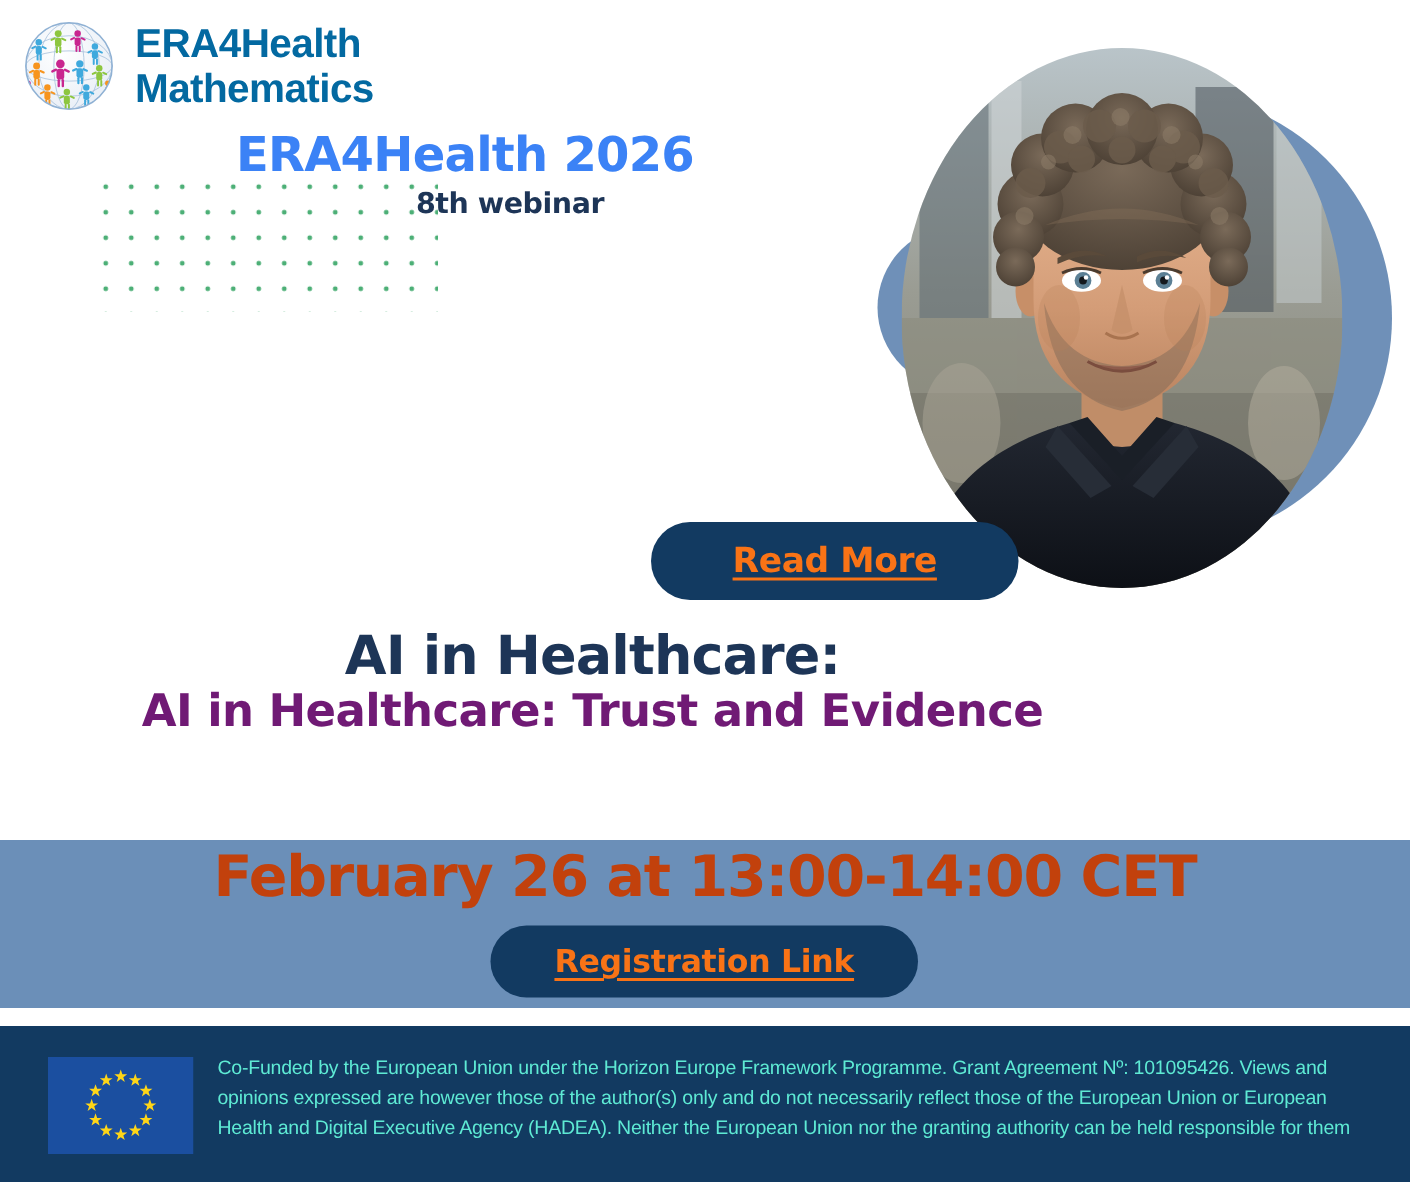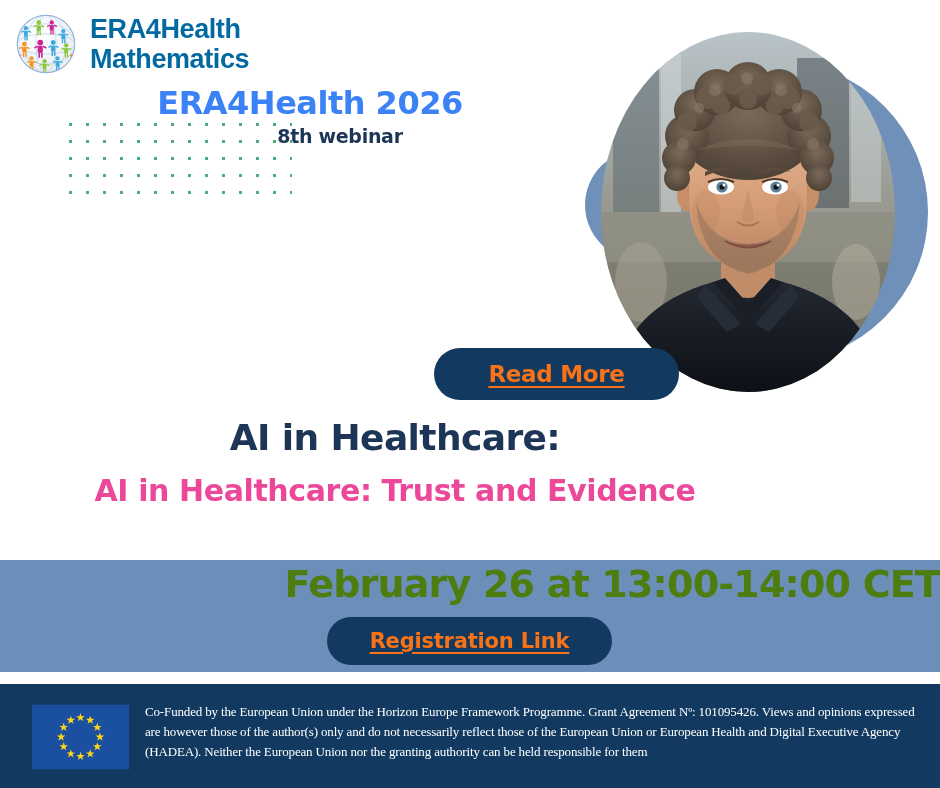--- a/index.html
+++ b/index.html
@@ -173,43 +173,43 @@
     font-weight:bold;
     font-size:36px;
     color:#1d3557;
     letter-spacing:-0.6px;
     line-height:1.1;
   }
   .talk-l2 {
     font-family:"DejaVu Sans", sans-serif;
     font-weight:bold;
     font-size:30px;
-    color:#ec4899;
+    color:#701a75;
     letter-spacing:-0.4px;
     line-height:1.15;
-    margin-top:16px;
+    margin-top:0;
   }
 
   
   .date-band {
     position:absolute;
     left:0; top:560px;
     width:940px; height:112px;
     background:#6b8fb8;
     z-index:3;
   }
   .date-text {
     position:absolute;
     left:0; top:562px;
     width:940px;
-    text-align:right;
+    text-align:center;
     font-family:"DejaVu Sans", sans-serif;
     font-weight:bold;
     font-size:38px;
-    color:#4d7c0f;
+    color:#c2410c;
     letter-spacing:-0.8px;
     z-index:5;
   }
   .btn-reg {
     left:327px; top:617px;
     width:285px; height:48px;
     border-radius:24px;
   }
   .btn-reg span { font-size:21px; letter-spacing:-0.2px; }
 
@@ -225,24 +225,24 @@
     z-index:6;
   }
   .eu-flag {
     width:97px; height:66px;
     flex:0 0 auto;
     margin-top:6px;
     margin-right:16px;
   }
   .eu-flag svg { display:block; width:100%; height:100%; }
   .footer-text {
-    font-family:Liberation Serif, serif;
+    font-family:Liberation Sans, sans-serif;
     font-size:13px;
     line-height:1.55;
-    color:#ffffff;
+    color:#5eead4;
     letter-spacing:-0.15px;
     padding-top:4px;
   }
 </style>
 </head>
 <body>
 
 <div class="poster">
 
   <div class="dot-grid"></div>

